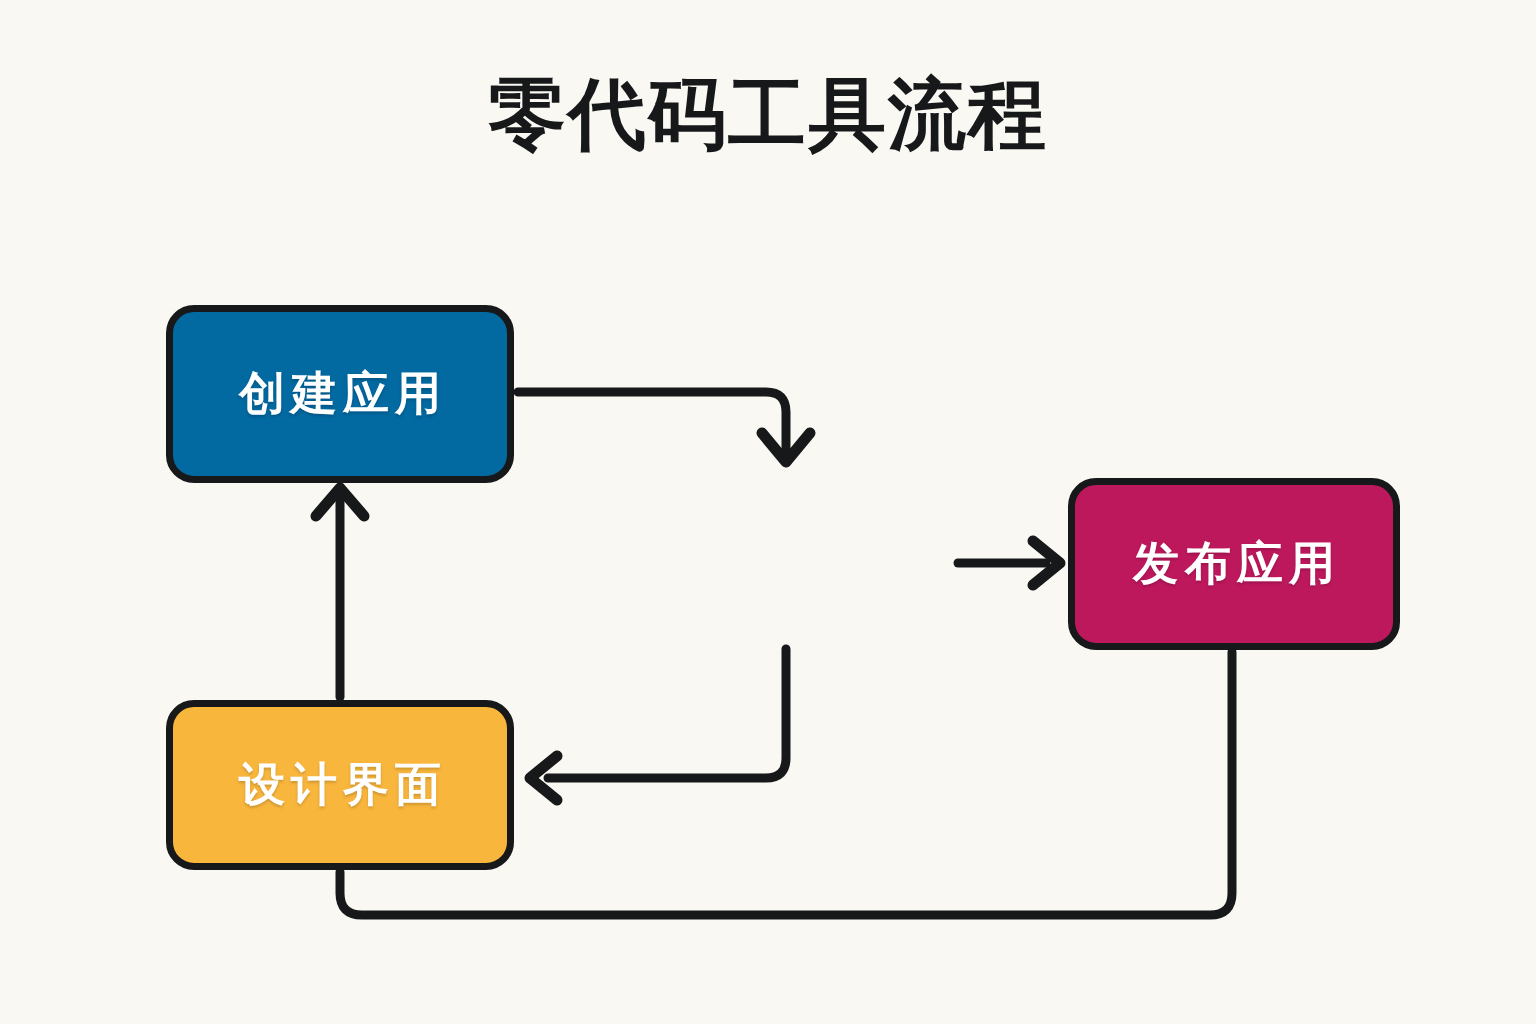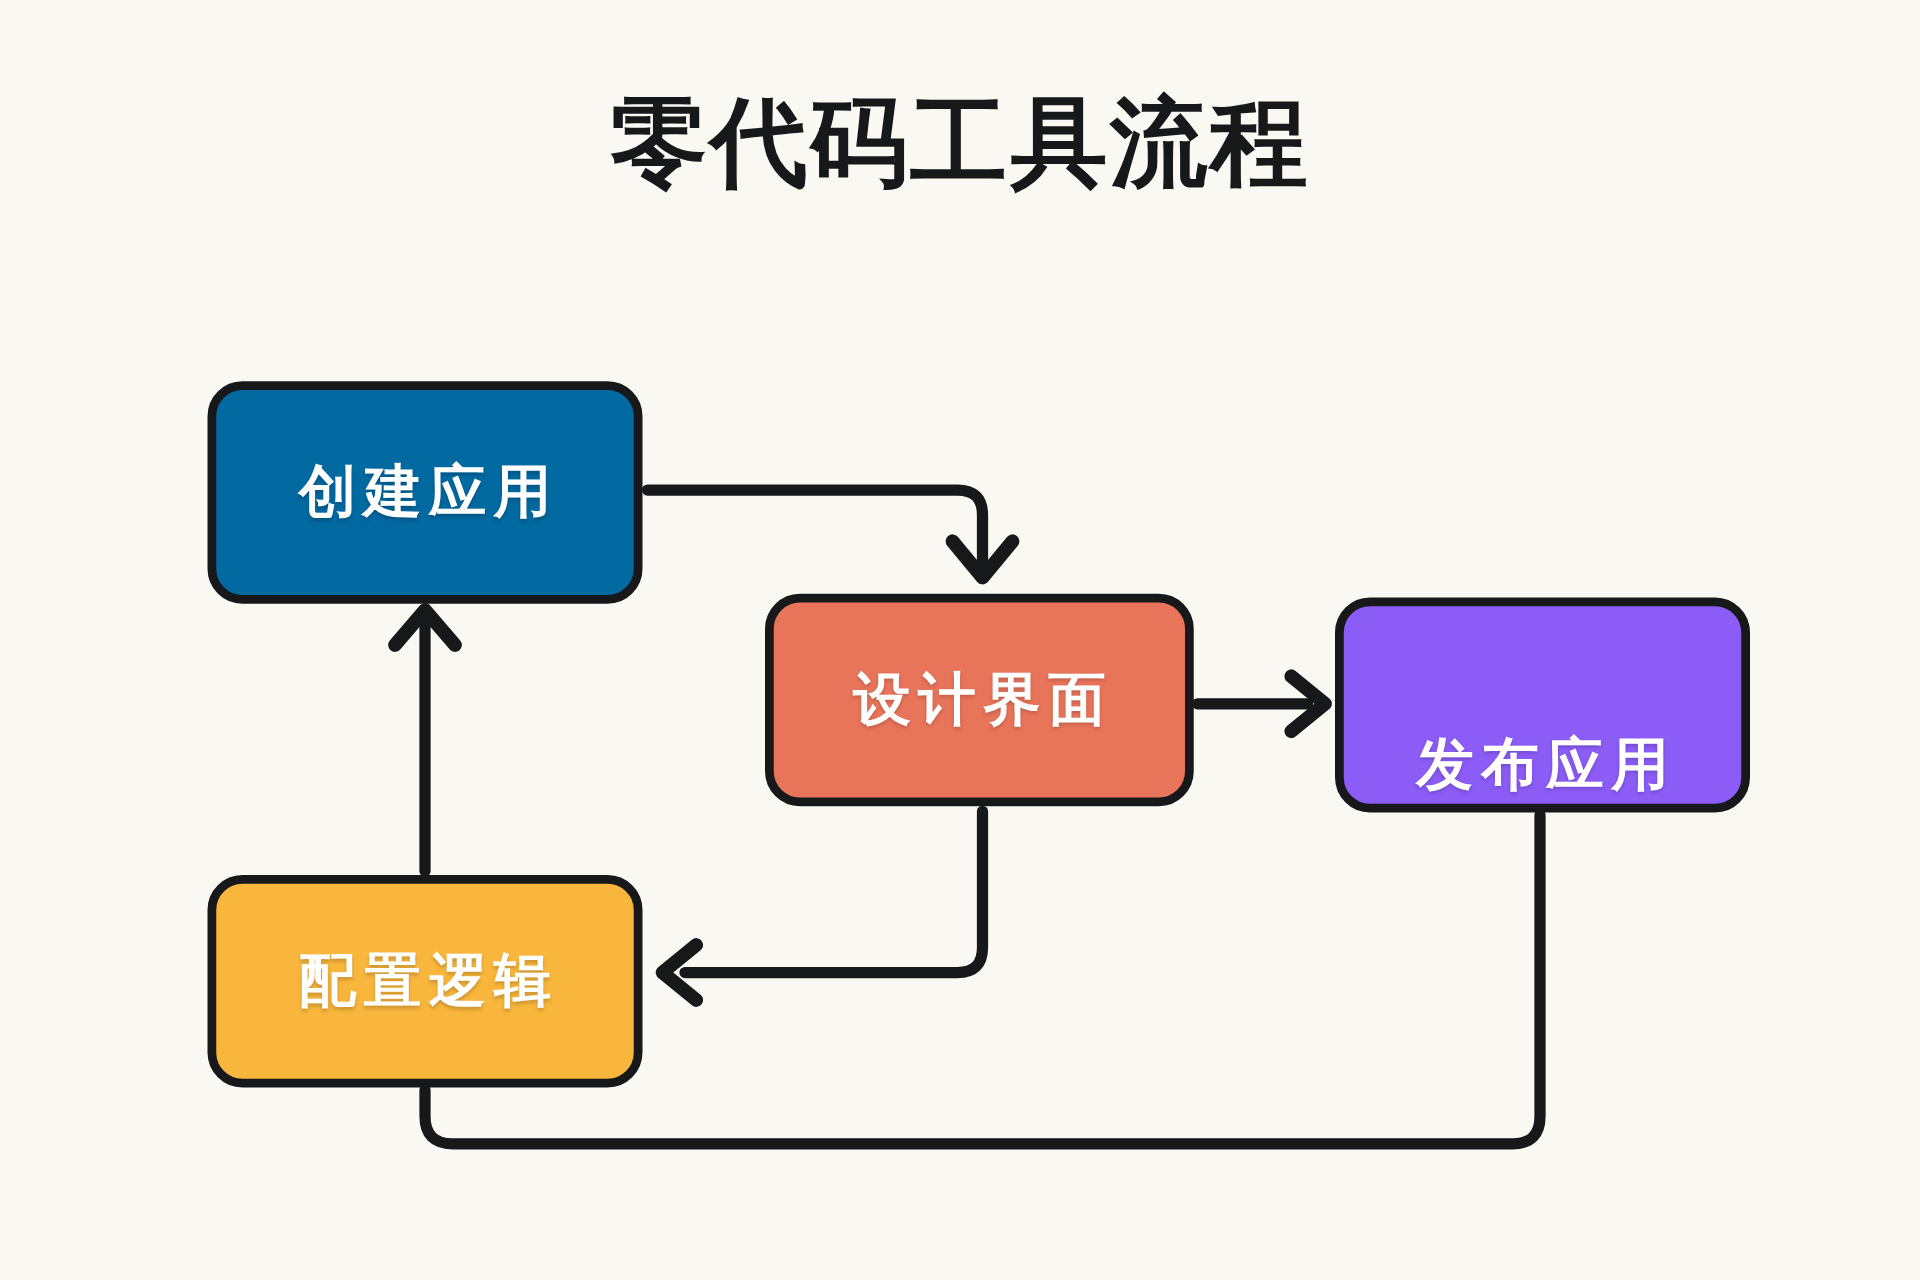--- a/index.html
+++ b/index.html
@@ -52,21 +52,21 @@
     color: #FFFFFF;
     font-size: 46px;
     font-weight: 700;
     letter-spacing: 6px;
     text-indent: 6px;
     text-shadow: 0 2px 3px rgba(0,0,0,0.18);
     white-space: nowrap;
   }
   #node-create  { left: 166px; top: 305px; width: 348px; height: 178px; background: #0369a1; }
   #node-design  { left: 612px; top: 475px; width: 343px; height: 170px; background: #E8745A; }
-  #node-publish { left: 1068px; top: 478px; width: 332px; height: 172px; background: #8b5cf6; align-items: flex-end; }
+  #node-publish { left: 1068px; top: 478px; width: 332px; height: 172px; background: #be185d; }
   #node-config  { left: 166px; top: 700px; width: 348px; height: 170px; background: #F9B63C; }
 </style>
 </head>
 <body>
 
 <div id="canvas">
 
   <div id="title">零代码工具流程</div>
 
   <svg id="edges" viewBox="0 0 1536 1024" xmlns="http://www.w3.org/2000/svg">
@@ -93,25 +93,22 @@
 
     <g>
       <path d="M 1232 652 V 893 Q 1232 915 1210 915 H 362 Q 340 915 340 893 V 872" fill="none" stroke="#17181A" stroke-width="9" stroke-linecap="round" stroke-linejoin="round"></path>
     </g>
   </svg>
 
   <div class="node" id="node-create">
     <span class="node-label">创建应用</span>
   </div>
 
-  <div class="node" id="node-design">
-    <span class="node-label">设计界面</span>
-  </div>
 
   <div class="node" id="node-publish">
     <span class="node-label">发布应用</span>
   </div>
 
   <div class="node" id="node-config">
-    <span class="node-label">配置逻辑</span>
+    <span class="node-label">设计界面</span>
   </div>
 
 </div>
 
 </body></html>

